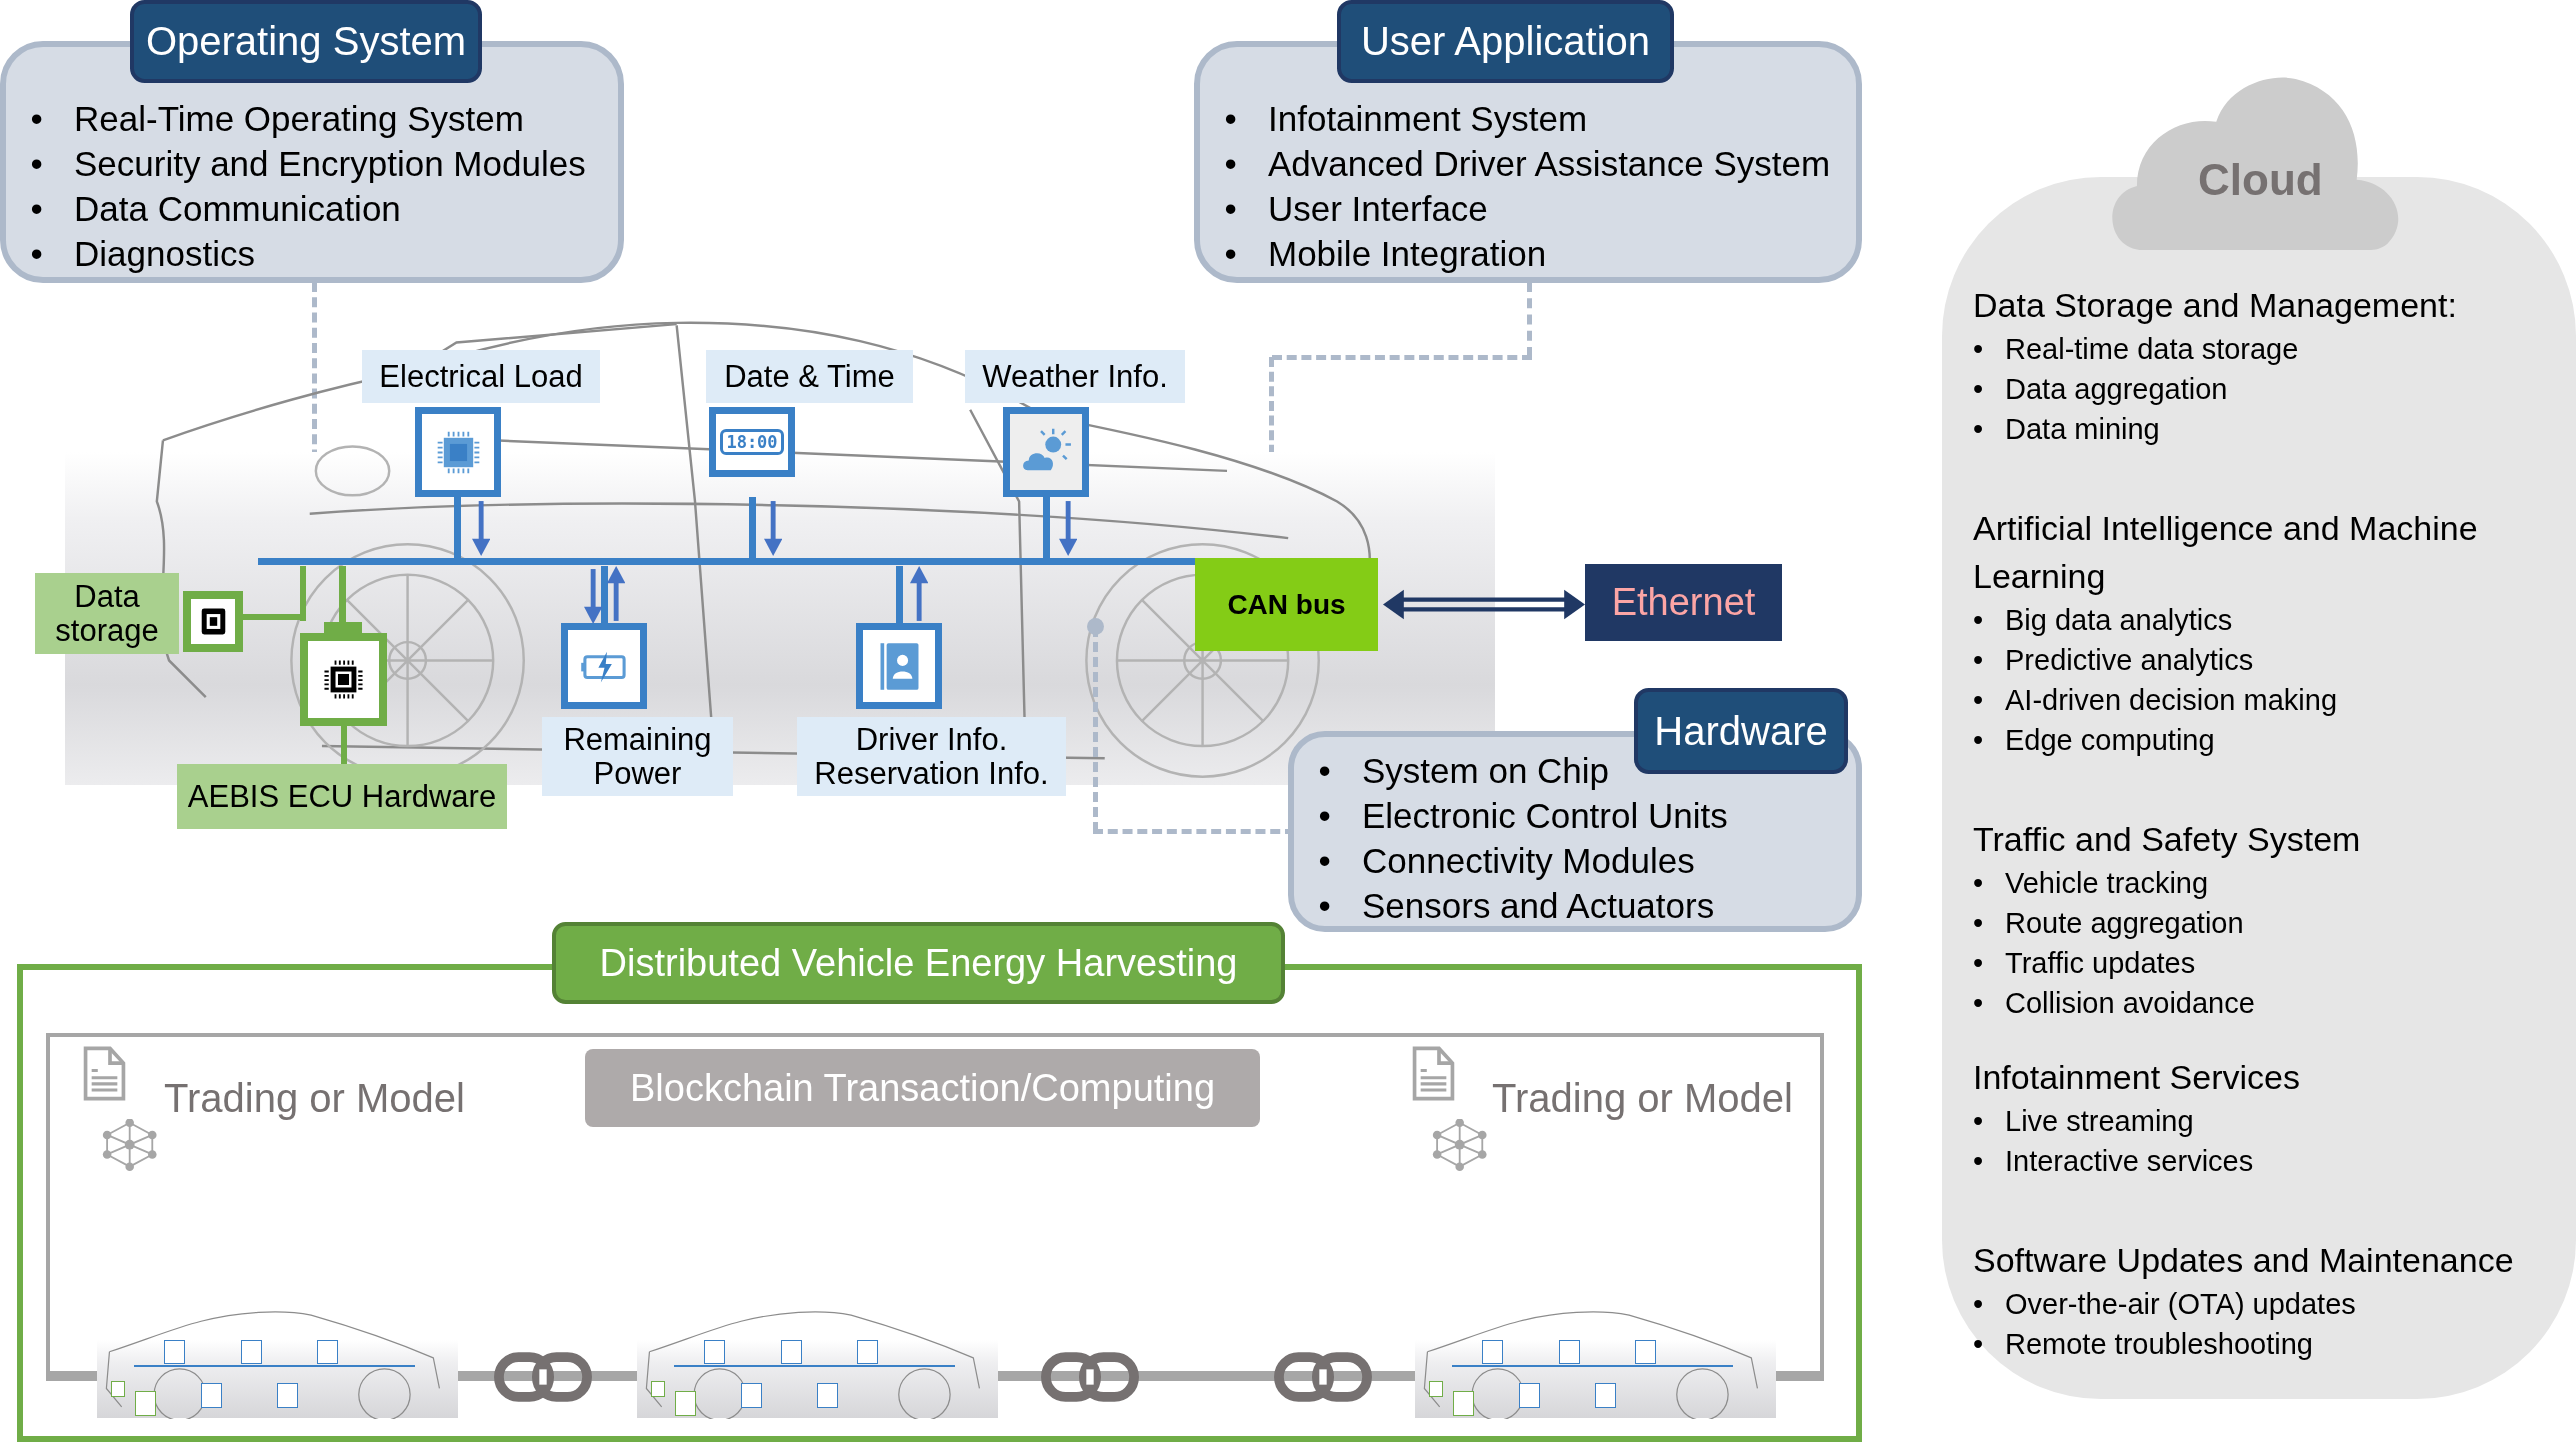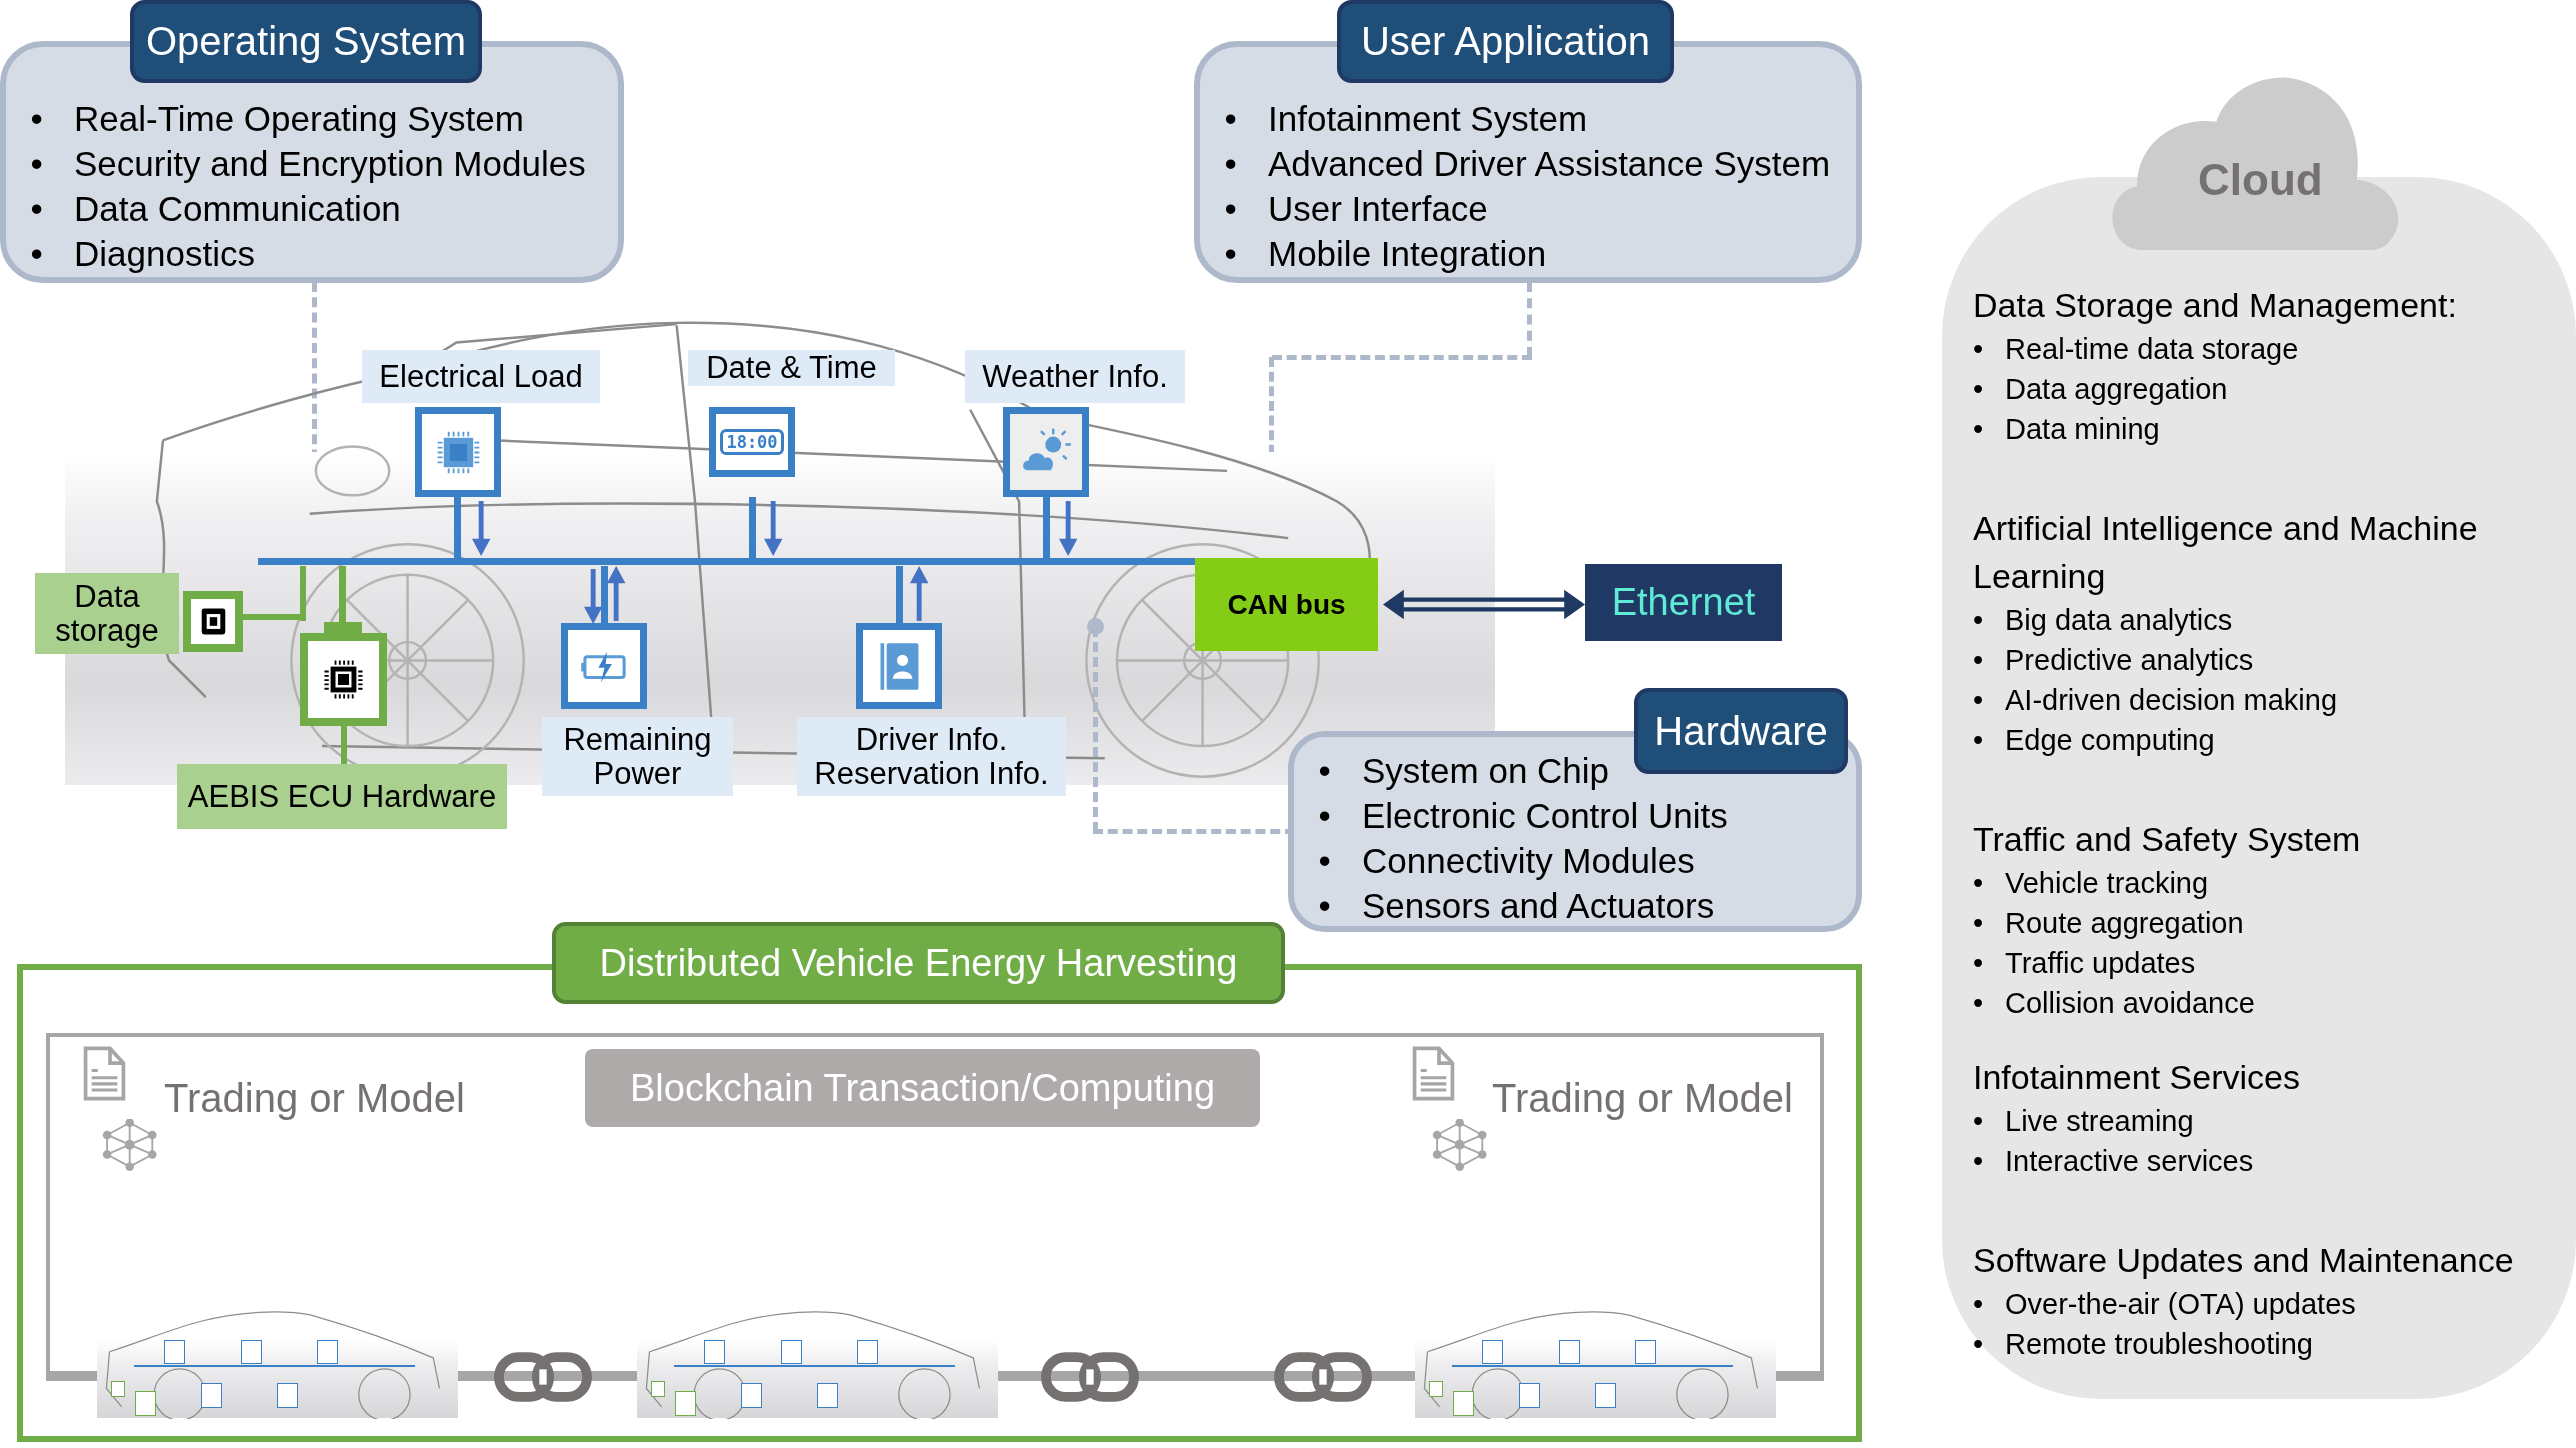--- a/index.html
+++ b/index.html
@@ -30,21 +30,21 @@
   .green-label { background:#a9d08e; font-size:31px; display:flex; align-items:center; justify-content:center; text-align:center; line-height:34px; }
   .green-box { background:#fff; border:8.6px solid #70ad47; display:flex; align-items:center; justify-content:center; }
   .bus-h { background:#3a80c6; height:7.3px; }
   .bus-v { background:#3a80c6; width:6.7px; }
   .green-line { background:#70ad47; }
   .dash-v { border-left:5.5px dashed #adb9ca; width:0; }
   .dash-h { border-top:5.5px dashed #adb9ca; height:0; }
   .dot { width:17px; height:17px; border-radius:50%; background:#adb9ca; }
 
   .canbus { background:#84cc16; font-size:28px; font-weight:bold; display:flex; align-items:center; justify-content:center; }
-  .ethernet { background:#203864; color:#5eead4; font-size:38px; display:flex; align-items:center; justify-content:center; }
+  .ethernet { background:#203864; color:#fca5a5; font-size:38px; display:flex; align-items:center; justify-content:center; }
 
   
   .green-frame { border:6.1px solid #70ad47; }
   .green-title { background:#70ad47; border:4.9px solid #548235; border-radius:13.5px; color:#fff; font-size:38px;
                  display:flex; align-items:center; justify-content:center; }
   .gray-frame { border:4.9px solid #a6a6a6; }
   .blockchain { background:#aeaaaa; color:#fff; font-size:38px; border-radius:13.5px; display:flex; align-items:center; justify-content:center; }
   .trading { color:#767171; font-size:40px; white-space:nowrap; }
   .mini-car { background:linear-gradient(180deg,#ffffff 0%,#eeeef0 30%,#d6d6d9 100%); }
   .gray-line { background:#a6a6a6; height:9.8px; }
@@ -99,21 +99,21 @@
     <circle cx="1860" cy="560" r="190"></circle>
       <circle cx="1860" cy="560" r="140"></circle>
       <circle cx="1860" cy="560" r="30"></circle>
     <path d="M560 420 L560 700 M420 560 L700 560 M460 460 L660 660 M660 460 L460 660"></path>
     <path d="M1860 420 L1860 700 M1720 560 L2000 560 M1760 460 L1960 660 M1960 460 L1760 660"></path>
     <ellipse cx="470" cy="250" rx="60" ry="40"></ellipse>
   </g>
 </svg>
 
 <div class="abs feature-label" style="left:362px; top:350px; width:238px; height:53px;">Electrical Load</div>
-<div class="abs feature-label" style="left:688px; top:350px; width:207px; height:36px;">Date &amp; Time</div>
+<div class="abs feature-label" style="left:706px; top:350px; width:207px; height:53px;">Date &amp; Time</div>
 <div class="abs feature-label" style="left:965px; top:350px; width:220px; height:53px;">Weather Info.</div>
 
 <div class="abs icon-box" style="left:415px; top:407px; width:86px; height:90px;">
   <svg width="49" height="49" viewBox="0 0 80 80">
     <rect x="16" y="16" width="48" height="48" fill="#5b9bd5"></rect>
       <rect x="26" y="26" width="28" height="28" fill="#3a80c6"></rect>
     <g stroke="#5b9bd5" stroke-width="3">
         <path d="M24 6v8M32 6v8M40 6v8M48 6v8M56 6v8M24 66v8M32 66v8M40 66v8M48 66v8M56 66v8M6 24h8M6 32h8M6 40h8M6 48h8M6 56h8M66 24h8M66 32h8M66 40h8M66 48h8M66 56h8"></path>
       </g>
   </svg>

